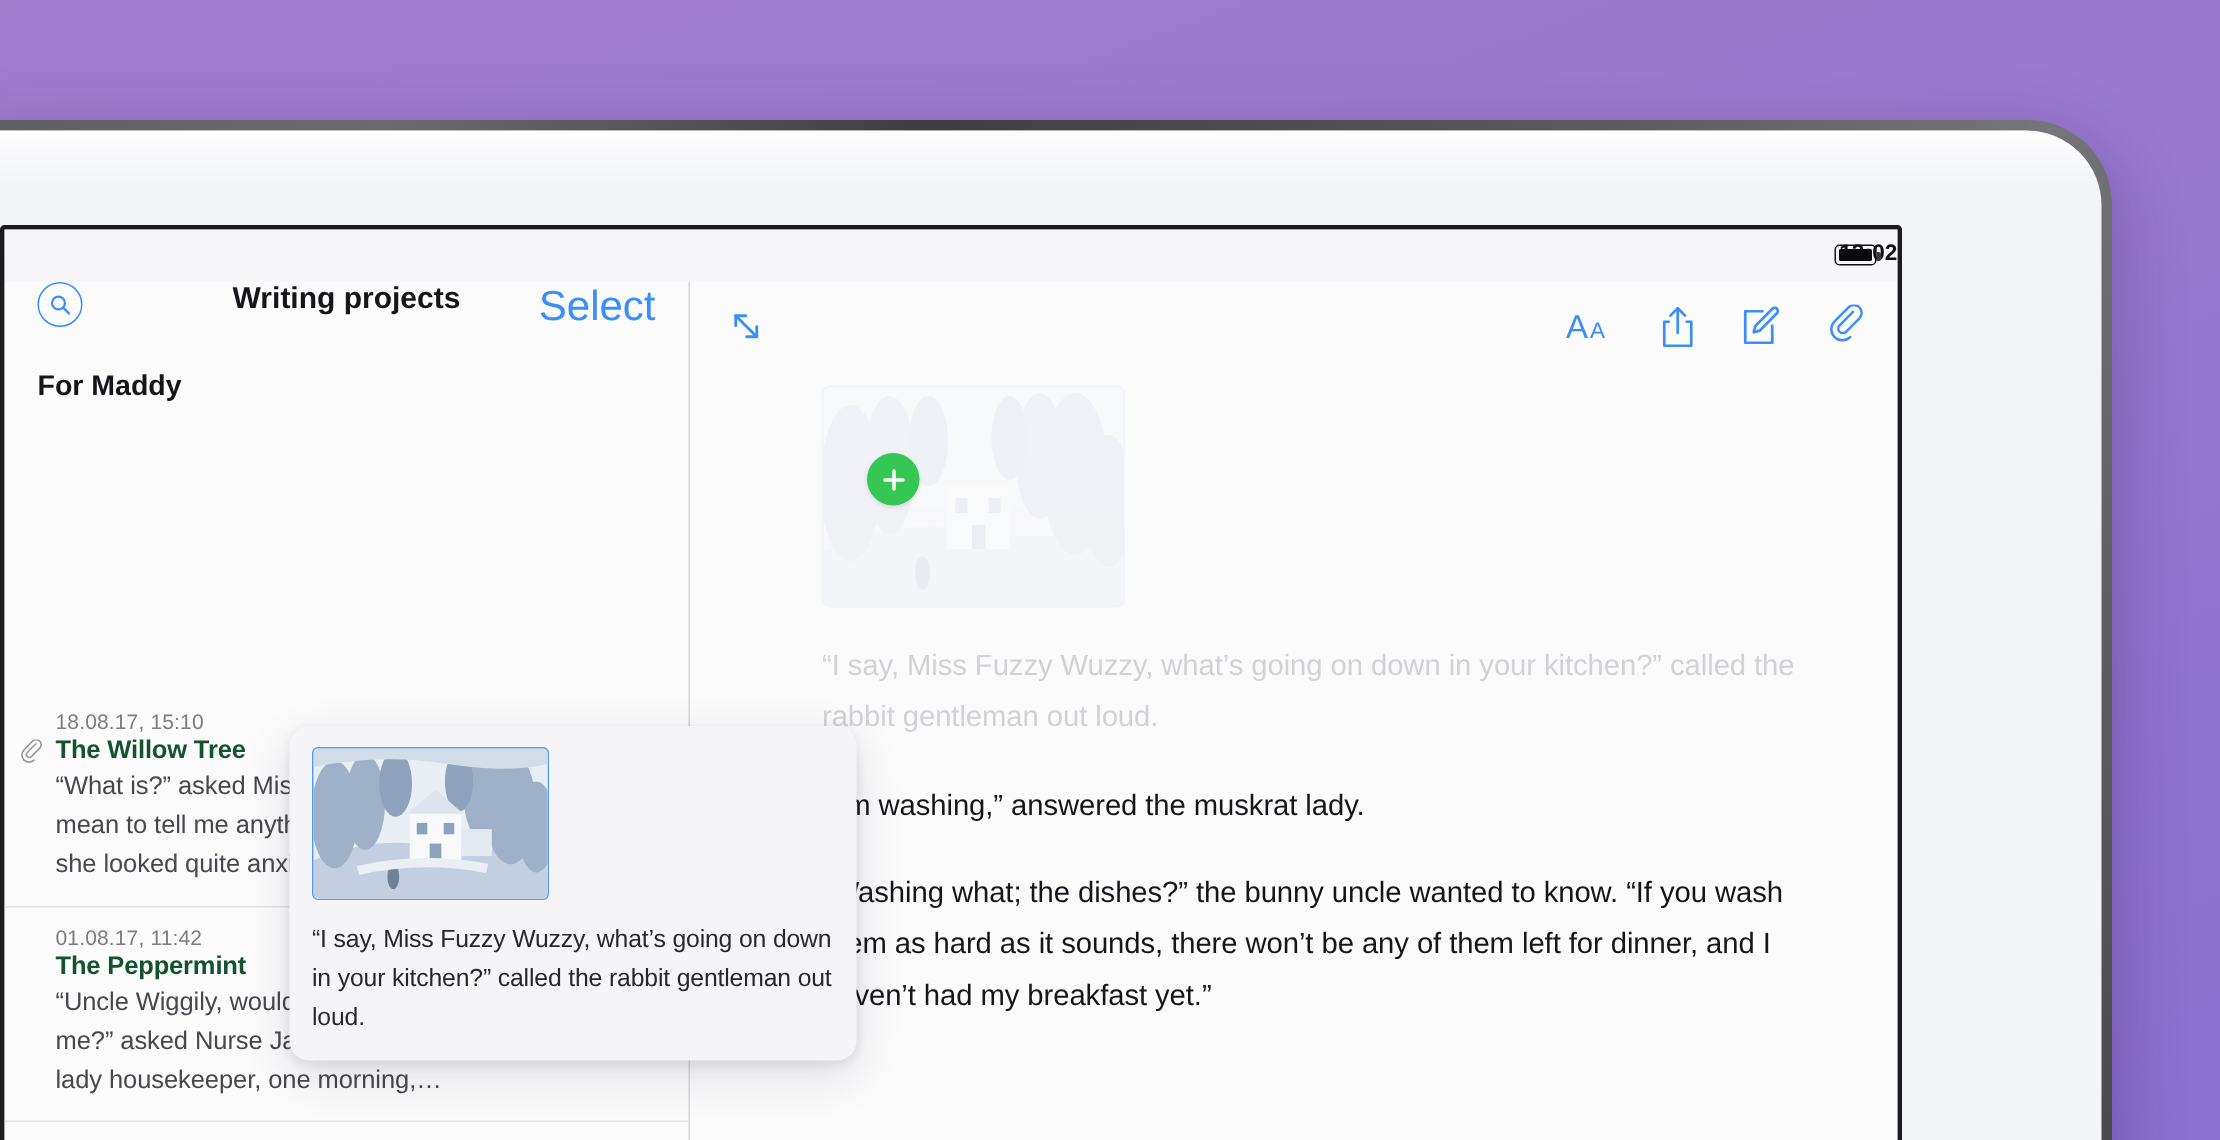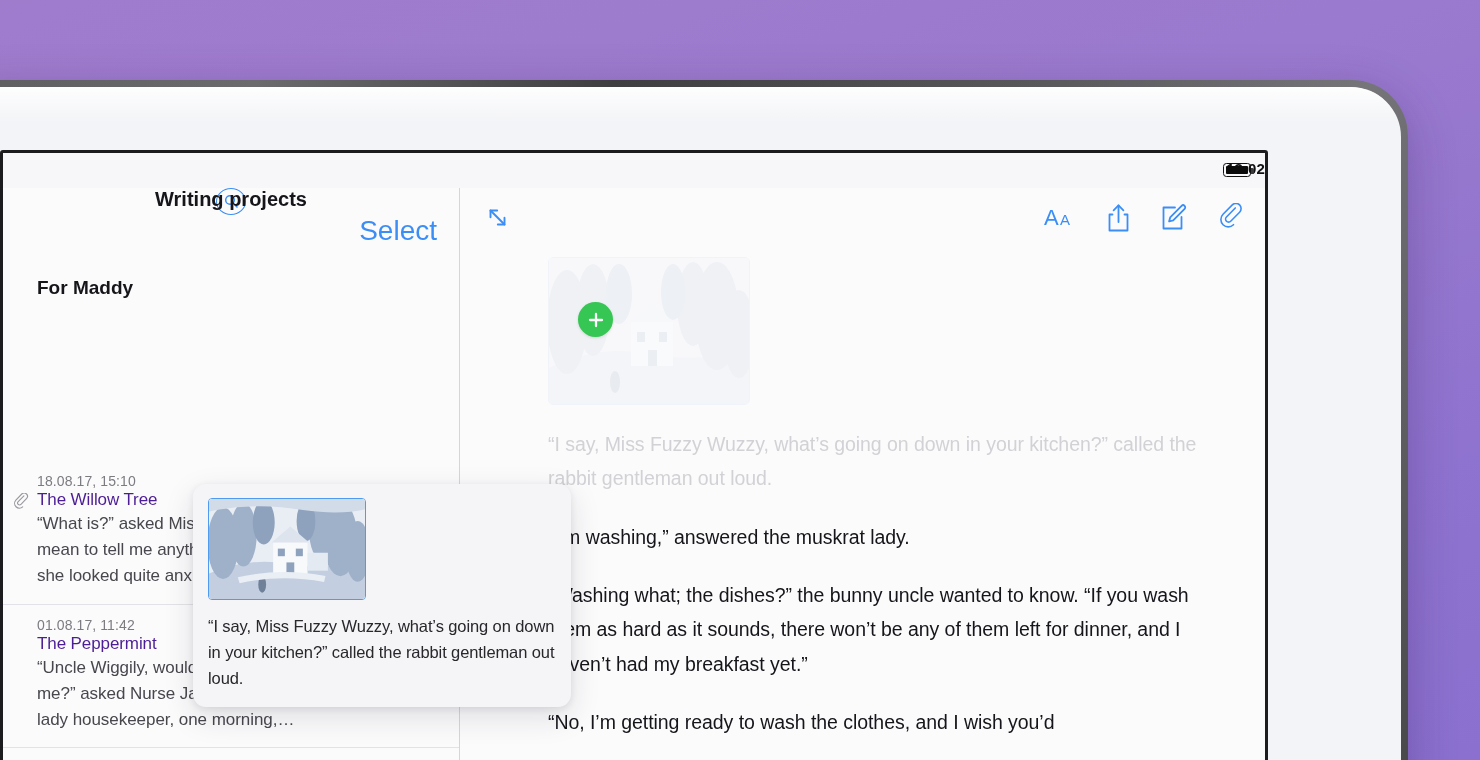--- a/index.html
+++ b/index.html
@@ -87,24 +87,23 @@
   .sidebar {
     width: 457px;
     background: #fbfbfc;
     border-right: 1px solid #d6d6da;
     position: relative;
     overflow: hidden;
   }
   .sidebar-nav {
     height: 59px;
     display: flex;
-    align-items: center;
+    align-items: flex-start;
     padding: 0 22px;
     position: relative;
-    flex-direction: column;
   }
   .search-icon-btn {
     width: 30px; height: 30px;
     border: 1.8px solid #3b8ef5;
     border-radius: 50%;
     display: flex; align-items: center; justify-content: center;
     cursor: pointer;
   }
   .sidebar-title {
     position: absolute;
@@ -117,48 +116,48 @@
   }
   .select-btn {
     margin-left: auto;
     font-size: 28px;
     color: #3b8ef5;
     cursor: pointer;
     z-index: 2;
   }
 
   .folder-row {
-    padding: 0 34px;
+    padding: 0 22px;
     font-size: 19px;
     font-weight: bold;
     color: #15151a;
     height: 52px;
     display: flex;
-    align-items: flex-end;
+    align-items: flex-start;
     cursor: pointer;
   }
 
   .note-list { padding: 0 0 0 0; }
   .note-item {
     padding: 12px 26px 14px 34px;
     position: relative;
     cursor: pointer;
     border-bottom: 1px solid #e3e3e7;
   }
   .note-date {
     font-size: 14px;
     color: #7b7b81;
     margin-bottom: 1px;
     letter-spacing: .1px;
   }
   .note-title-row { display: flex; align-items: center; gap: 6px; }
   .note-title {
     font-size: 17px;
-    font-weight: normal;
-    color: #4c1d95;
+    font-weight: bold;
+    color: #14532d;
     letter-spacing: -.1px;
   }
   .clip-badge {
     position: absolute;
     left: 11px;
     top: 32px;
   }
   .note-snippet {
     font-size: 17px;
     color: #47474d;
@@ -395,21 +394,20 @@
               <div class="plus-badge">
                 <svg width="18" height="18" viewBox="0 0 18 18">
                   <line x1="9" y1="3" x2="9" y2="15" stroke="#ffffff" stroke-width="2.3" stroke-linecap="round"></line>
                   <line x1="3" y1="9" x2="15" y2="9" stroke="#ffffff" stroke-width="2.3" stroke-linecap="round"></line>
                 </svg>
               </div>
 
               <div class="doc-para faded">“I say, Miss Fuzzy Wuzzy, what’s going on down in your kitchen?” called the rabbit gentleman out loud.</div>
               <div class="doc-para">“I’m washing,” answered the muskrat lady.</div>
               <div class="doc-para">“Washing what; the dishes?” the bunny uncle wanted to know. “If you wash them as hard as it sounds, there won’t be any of them left for dinner, and I haven’t had my breakfast yet.”</div>
-              <div class="doc-para">“No, I’m getting ready to wash the clothes, and I wish you’d</div>
             </div>
 
           </div>
         </div>
 
         <div class="drag-card">
           <div class="drag-thumb">
             <svg width="158" height="102" viewBox="0 0 202 148" preserveAspectRatio="none">
               <rect width="202" height="148" fill="#e9eef5"></rect>
               <path d="M0 108 Q50 84 101 94 Q150 104 202 88 L202 148 L0 148 Z" fill="#c3cfe0"></path>

